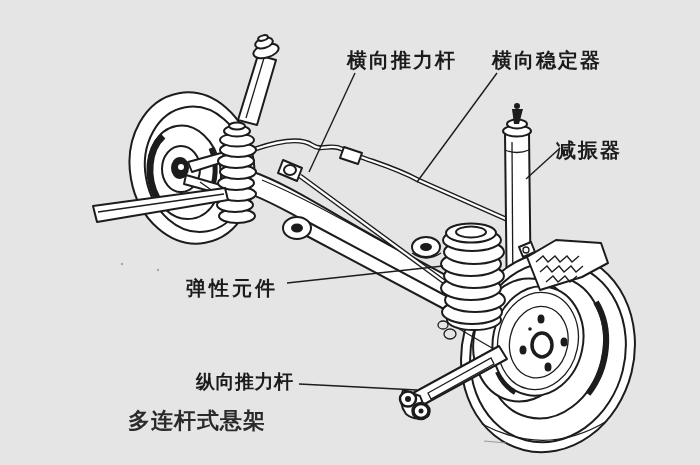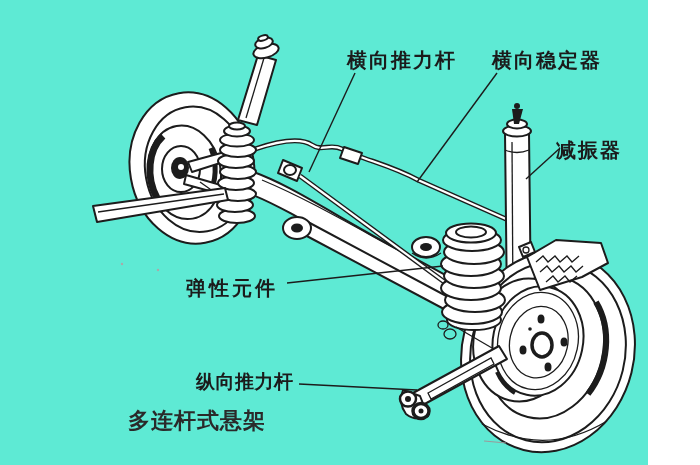--- a/index.html
+++ b/index.html
@@ -1,17 +1,17 @@
 <!DOCTYPE html>
 <html><head>
 <meta charset="utf-8">
 <style>
   html,body{margin:0;padding:0;background:#ffffff;}
   .stage{
-    position:relative;width:648px;height:465px;background:#5eead4;overflow:hidden;
+    position:relative;width:700px;height:465px;background:#e5e5e5;overflow:hidden;
     font-family:"DejaVu Sans","Liberation Sans",sans-serif;
   }
   svg{position:absolute;left:0;top:0;}
   .wh{fill:#ffffff;stroke:#1c1c1c;stroke-width:2;stroke-linejoin:round;}
   .thin{fill:none;stroke:#1c1c1c;stroke-width:1.3;}
   .dk{fill:#1c1c1c;stroke:none;}
   .leader{fill:none;stroke:#1c1c1c;stroke-width:1.4;}
   .lbl{fill:#1b1b1b;font-size:20px;font-weight:600;letter-spacing:2px;}
   .cap{fill:#2a2a2a;font-size:22px;font-weight:600;letter-spacing:1px;}
   .speck{fill:#a9a9a9;stroke:none;}

